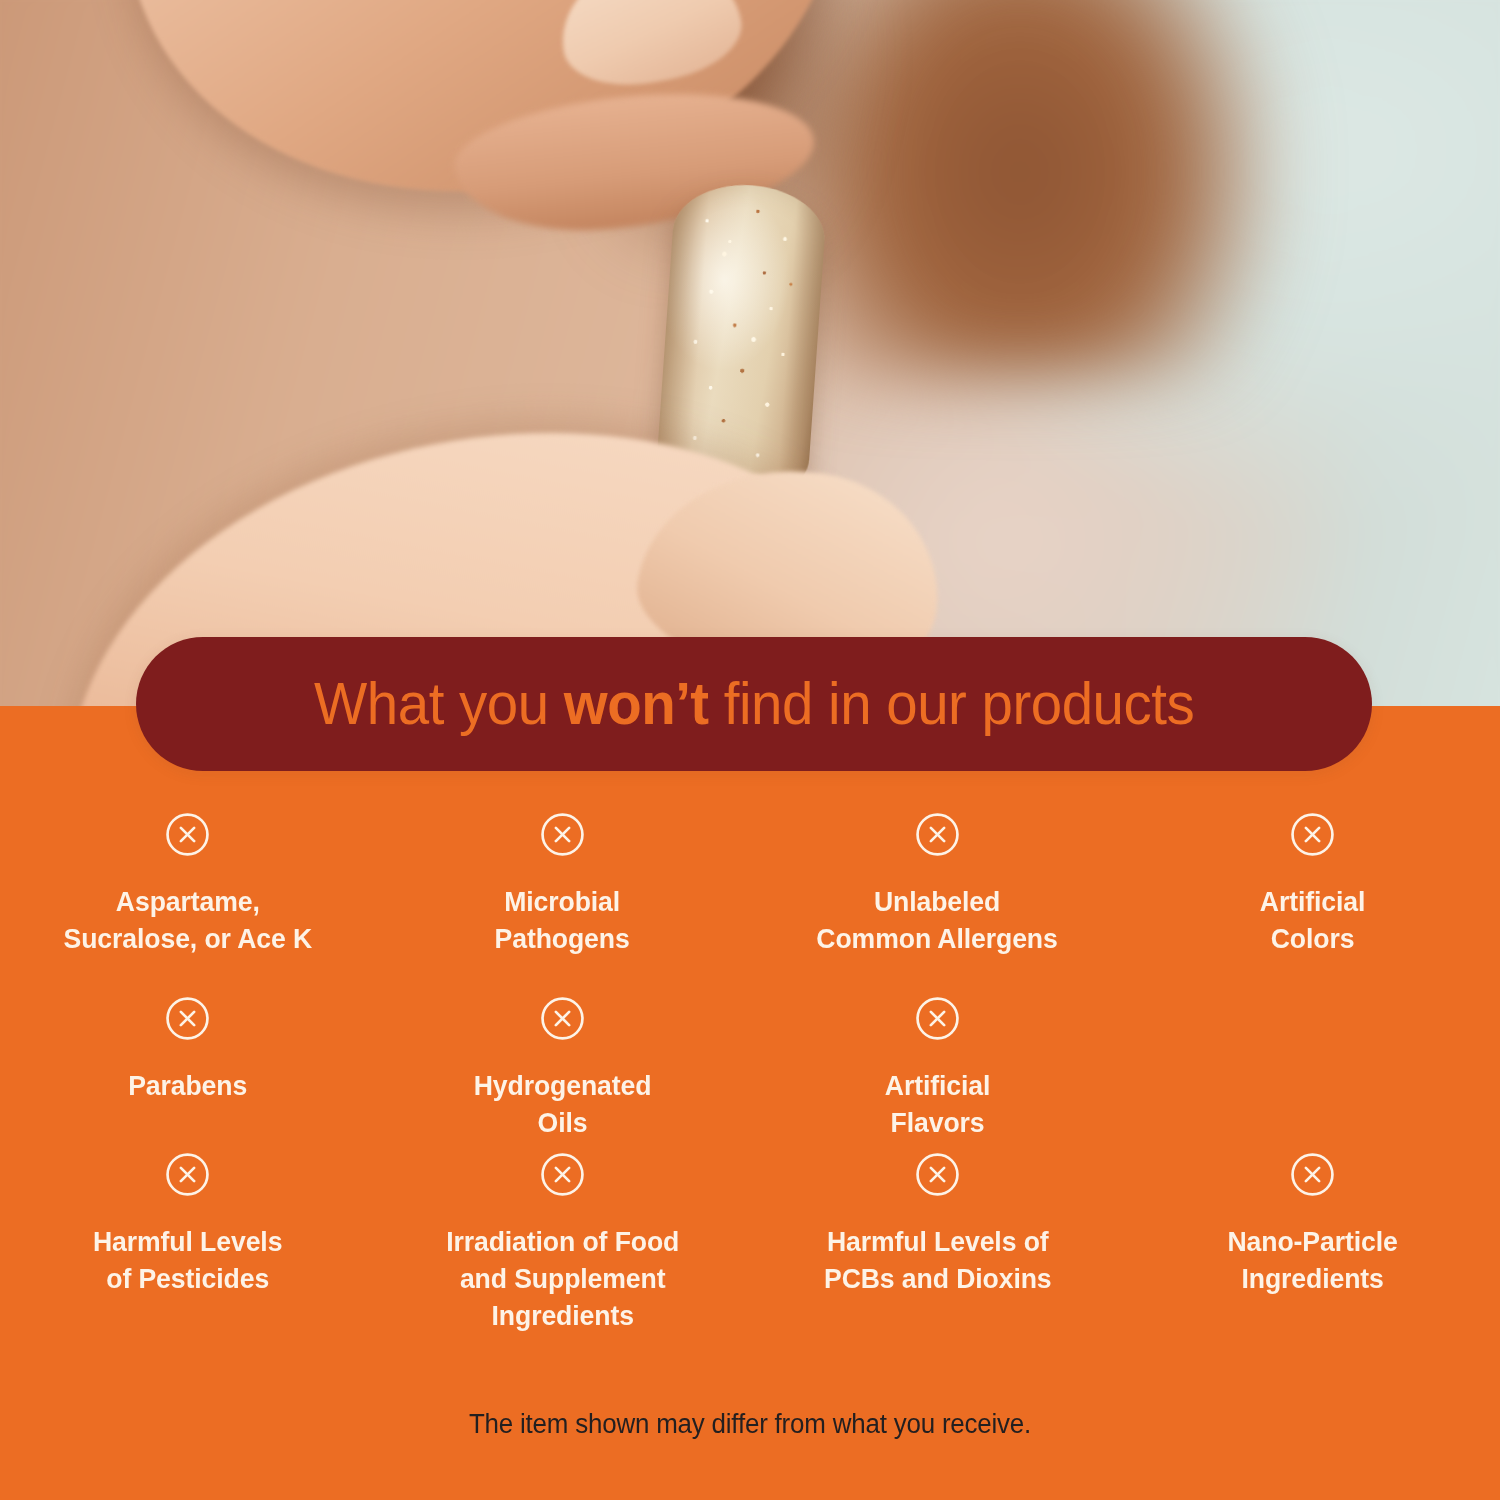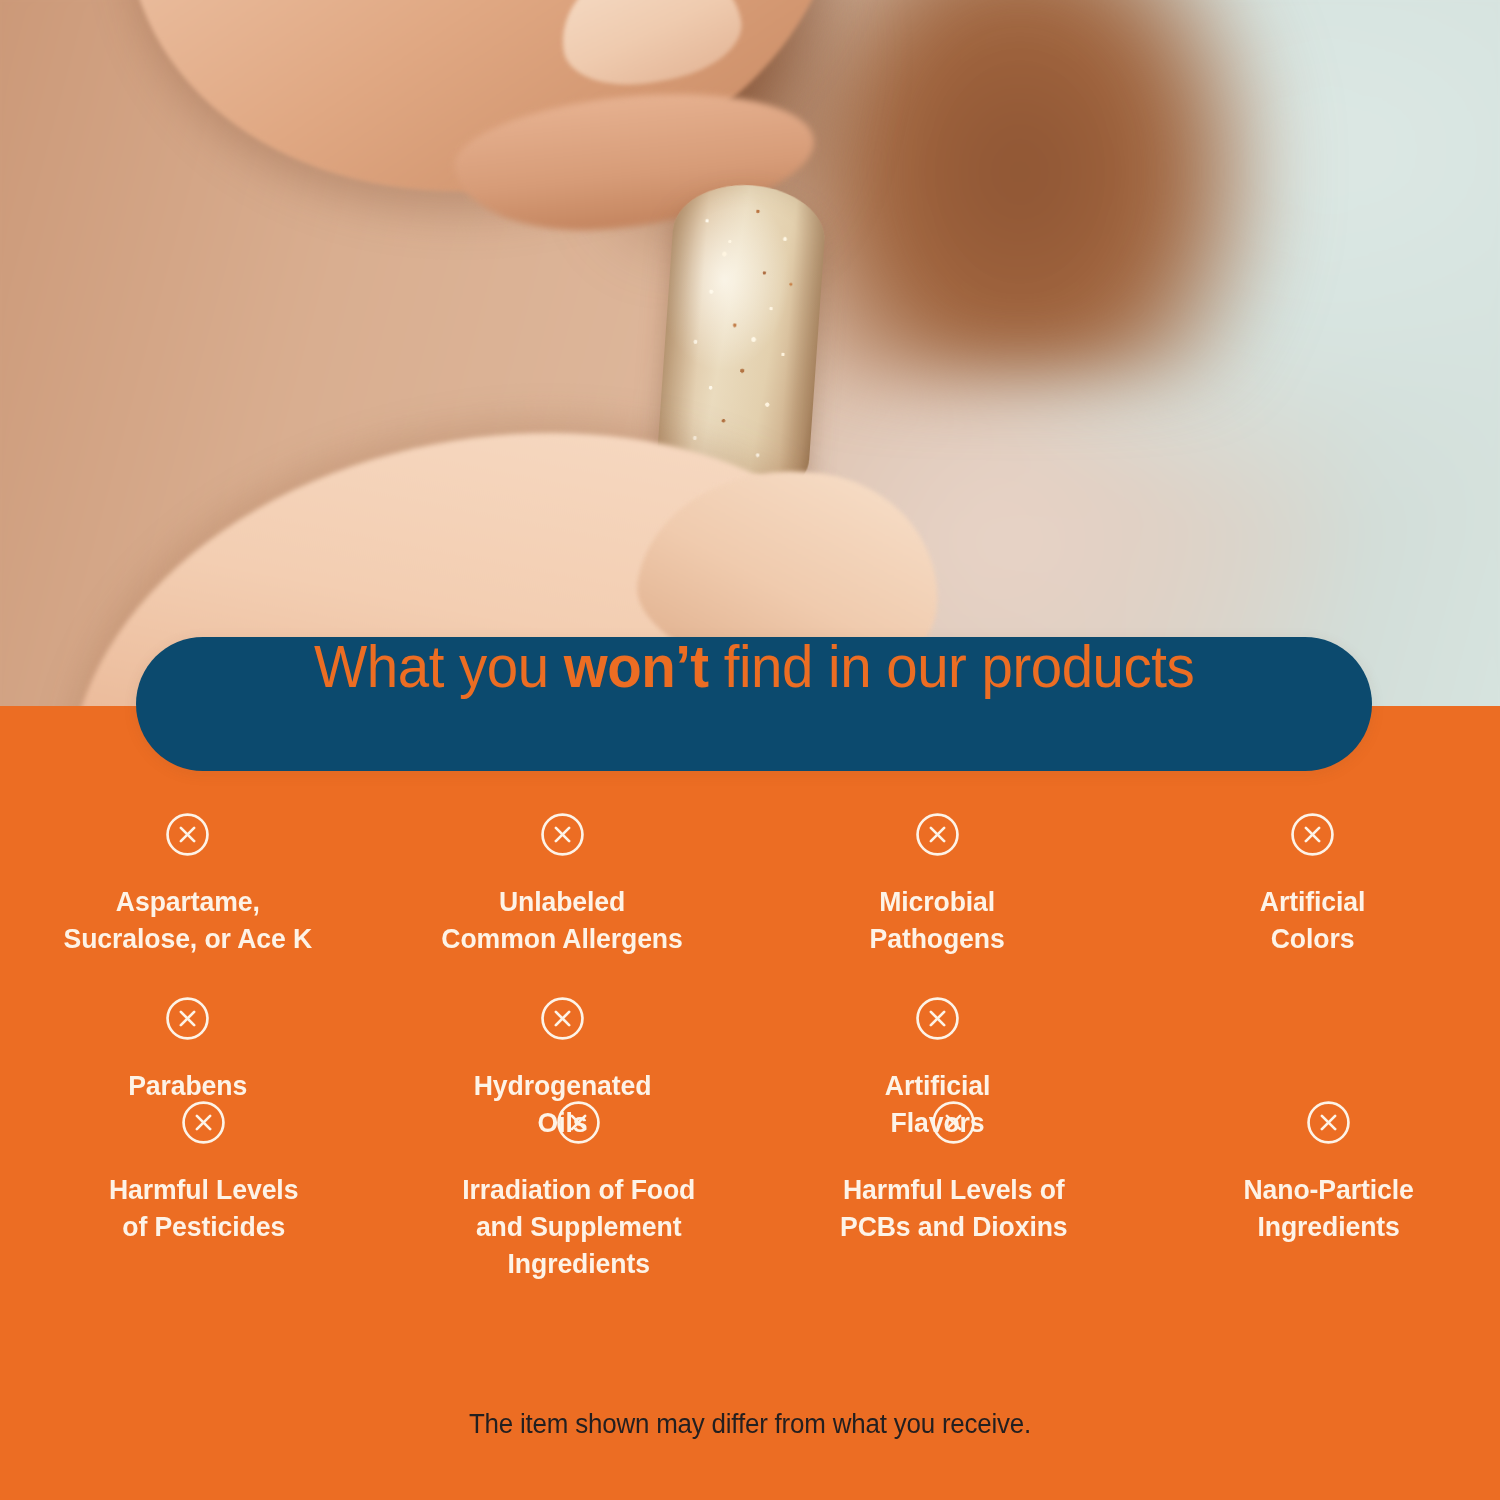--- a/index.html
+++ b/index.html
@@ -158,23 +158,23 @@
     left:0; top:706px;
     width:1500px; height:794px;
     background:#EC6D23;
   }
 
   
   .headline-pill {
     position:absolute;
     left:136px; top:637px;
     width:1236px; height:134px;
-    background:#0c4a6e;
+    background:#7f1d1d;
     border-radius:67px;
-    display:flex; justify-content:center;
+    display:flex; align-items:center; justify-content:center;
     box-shadow:0 3px 14px rgba(120,70,40,.10);
     z-index:5;
   }
   .headline {
     font-size:60px;
     line-height:1;
     color:#EC6D23;
     letter-spacing:-.5px;
     white-space:nowrap;
     font-weight:500;
@@ -184,21 +184,21 @@
 
   
   .grid {
     position:absolute;
     left:0; top:812px;
     width:1356px;
     display:grid;
     grid-template-columns:repeat(4, 375px);
   }
   .row-2 { top:996px; }
-  .row-3 { top:1100px;margin-left:16px; }
+  .row-3 { top:1152px; }
 
   .cell {
     display:flex;
     flex-direction:column;
     align-items:center;
   }
   .xicon {
     width:45px; height:45px;
     display:block;
     flex:0 0 auto;
@@ -268,31 +268,31 @@
       </svg>
       <div class="cell-label">Aspartame,
 Sucralose, or Ace K</div>
     </div>
     <div class="cell">
       <svg class="xicon" viewBox="0 0 44 44">
         <circle cx="22" cy="22" r="19.5" fill="none" stroke-width="2.6"></circle>
         <line x1="15.5" y1="15.5" x2="28.5" y2="28.5" stroke-width="2.6" stroke-linecap="round"></line>
         <line x1="28.5" y1="15.5" x2="15.5" y2="28.5" stroke-width="2.6" stroke-linecap="round"></line>
       </svg>
+      <div class="cell-label">Microbial
+Pathogens</div>
+    </div>
+    <div class="cell">
+      <svg class="xicon" viewBox="0 0 44 44">
+        <circle cx="22" cy="22" r="19.5" fill="none" stroke-width="2.6"></circle>
+        <line x1="15.5" y1="15.5" x2="28.5" y2="28.5" stroke-width="2.6" stroke-linecap="round"></line>
+        <line x1="28.5" y1="15.5" x2="15.5" y2="28.5" stroke-width="2.6" stroke-linecap="round"></line>
+      </svg>
       <div class="cell-label">Unlabeled
 Common Allergens</div>
-    </div>
-    <div class="cell">
-      <svg class="xicon" viewBox="0 0 44 44">
-        <circle cx="22" cy="22" r="19.5" fill="none" stroke-width="2.6"></circle>
-        <line x1="15.5" y1="15.5" x2="28.5" y2="28.5" stroke-width="2.6" stroke-linecap="round"></line>
-        <line x1="28.5" y1="15.5" x2="15.5" y2="28.5" stroke-width="2.6" stroke-linecap="round"></line>
-      </svg>
-      <div class="cell-label">Microbial
-Pathogens</div>
     </div>
     <div class="cell">
       <svg class="xicon" viewBox="0 0 44 44">
         <circle cx="22" cy="22" r="19.5" fill="none" stroke-width="2.6"></circle>
         <line x1="15.5" y1="15.5" x2="28.5" y2="28.5" stroke-width="2.6" stroke-linecap="round"></line>
         <line x1="28.5" y1="15.5" x2="15.5" y2="28.5" stroke-width="2.6" stroke-linecap="round"></line>
       </svg>
       <div class="cell-label">Artificial
 Colors</div>
     </div>

